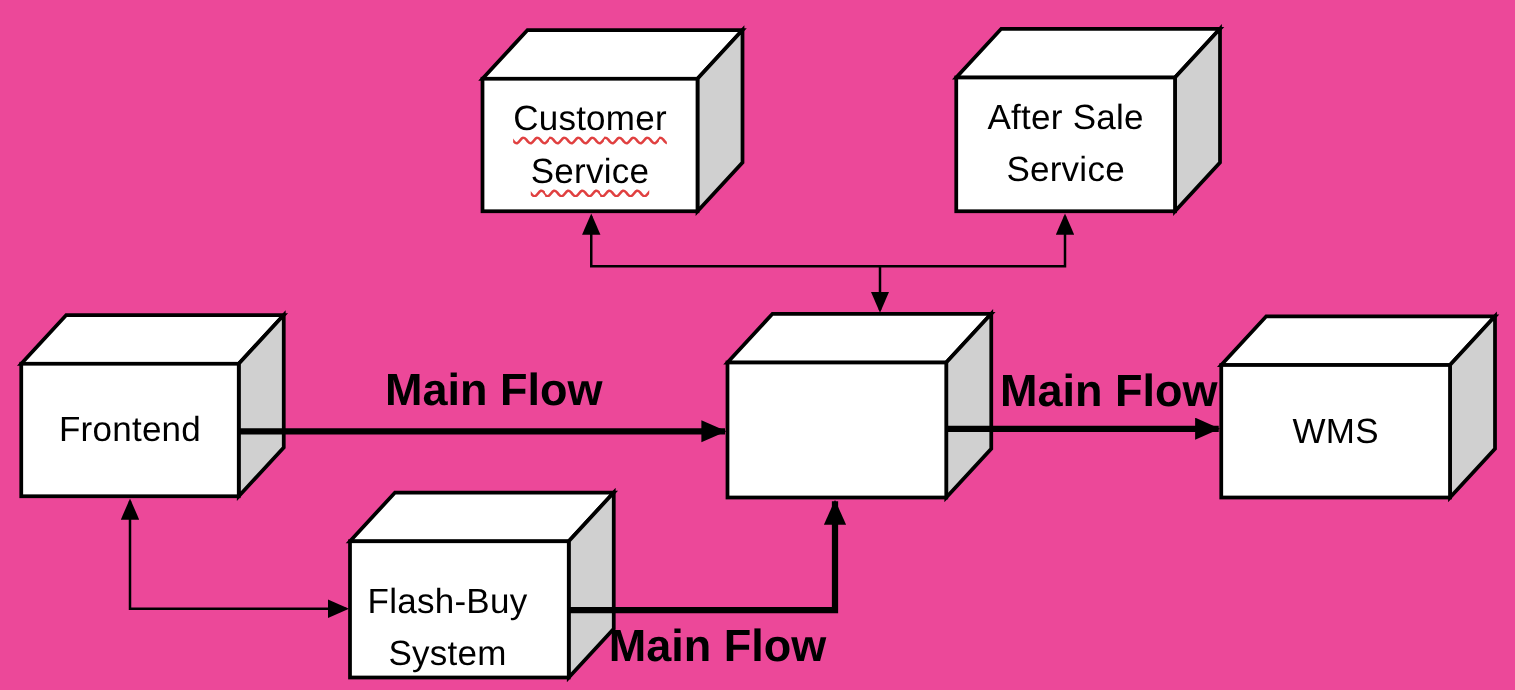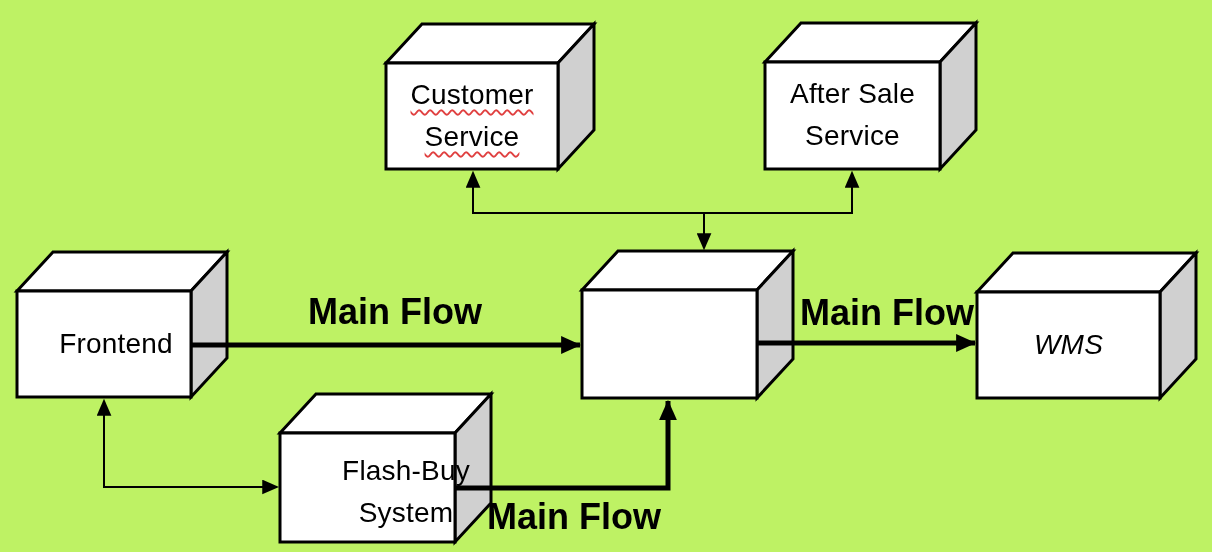--- a/index.html
+++ b/index.html
@@ -1,21 +1,21 @@
 <!DOCTYPE html>
 <html><head>
 <meta charset="utf-8">
 <title>Diagram</title>
 <style>
   html, body { margin: 0; padding: 0; background: #ffffff; }
   .stage {
     position: relative;
     width: 1212px;
     height: 552px;
-    background: #bef264;
+    background: #ec4899;
     overflow: hidden;
     font-family: "Liberation Sans", sans-serif;
     color: #000000;
   }
   .stage svg { position: absolute; left: 0; top: 0; }
   .label {
     position: absolute;
     text-align: center;
     white-space: normal;
     color: #000000;
@@ -104,26 +104,26 @@
       <path d="M473 173 L473 213 L852 213 L852 173" stroke-width="2" marker-start="url(#arrThin)" marker-end="url(#arrThin)"></path>
 
       <path d="M704 213 L704 248" stroke-width="2" marker-end="url(#arrThin)"></path>
     </g>
   </svg>
 
   <div class="label node-label squiggle" style="left:386px; top:74px;  width:172px;">Customer Service</div>
 
   <div class="label node-label" style="left:765px; top:73px;  width:175px;">After Sale Service</div>
 
-  <div class="label node-label" style="left:17px;  top:323px; width:174px;margin-left:12px;">Frontend</div>
+  <div class="label node-label" style="left:17px;  top:323px; width:174px;">Frontend</div>
 
 
-  <div class="label node-label" style="left:977px; top:324px; width:183px;font-style:italic;">WMS</div>
+  <div class="label node-label" style="left:977px; top:324px; width:183px;">WMS</div>
 
-  <div class="label node-label" style="left:280px; top:450px; width:156px;margin-left:48px;">Flash-Buy System</div>
+  <div class="label node-label" style="left:280px; top:460px; width:156px;">Flash-Buy System</div>
 
   <div class="label flow-label" style="left:295px; top:295px; width:200px;">Main Flow</div>
 
   <div class="label flow-label" style="left:787px; top:296px; width:200px;">Main Flow</div>
 
   <div class="label flow-label" style="left:474px; top:500px; width:200px;">Main Flow</div>
 
 </div>
 
 </body></html>

